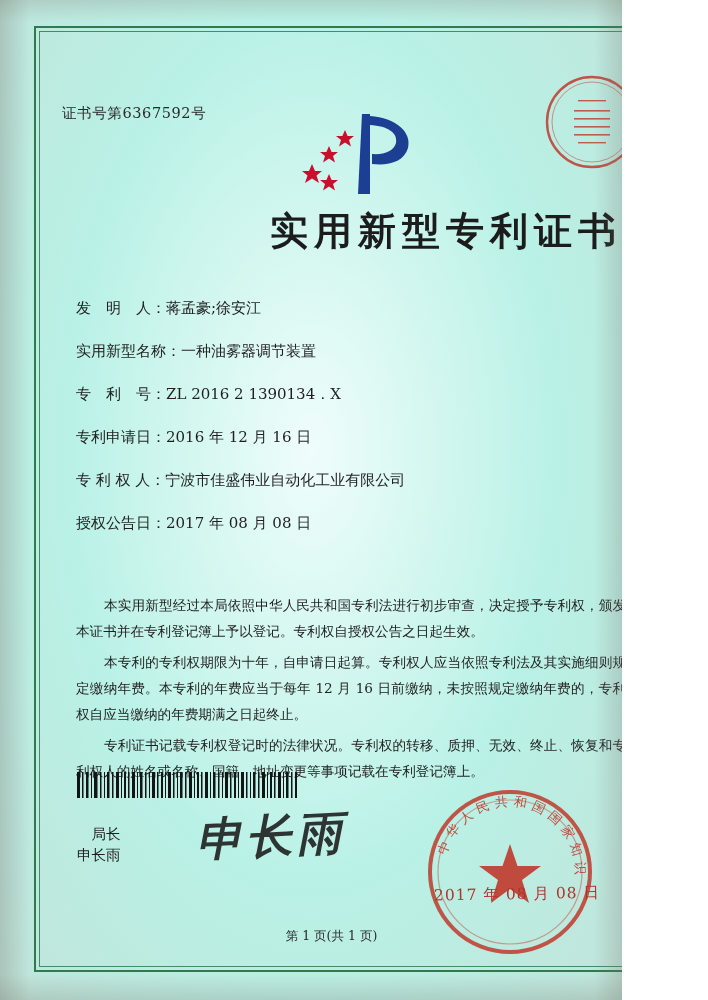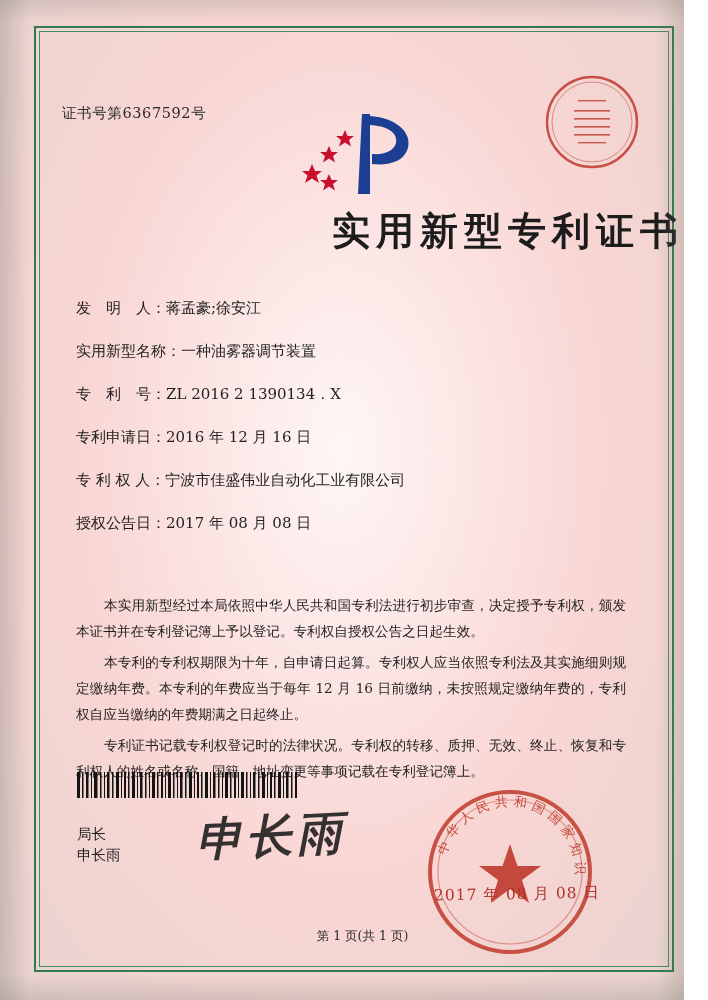--- a/index.html
+++ b/index.html
@@ -8,23 +8,23 @@
     background: #ffffff;
   }
   body {
     width: 708px;
     height: 1000px;
     font-family: "DejaVu Sans", "Liberation Sans", sans-serif;
     overflow: hidden;
   }
   .page {
     position: relative;
-    width: 684px;
+    width: 622px;
     height: 1000px;
-    background: #fca5a5;
+    background: #5eead4;
     overflow: hidden;
   }
   
   .paper-tint {
     position: absolute;
     inset: 0;
     background:
       radial-gradient(ellipse at 50% 45%, rgba(255,255,255,0.9) 0%, rgba(246,246,242,0.6) 55%, rgba(226,226,220,0.75) 100%);
     pointer-events: none;
   }
@@ -129,20 +129,21 @@
     overflow: hidden;
   }
   .director-block {
     position: absolute;
     left: 77px;
     top: 824px;
     font-size: 14.5px;
     line-height: 21px;
     color: #1f1f1f;
     font-family: "DejaVu Serif", "Liberation Serif", serif;
+    text-align: right;
   }
   .signature {
     position: absolute;
     left: 196px;
     top: 806px;
     font-size: 46px;
     color: #1a1a1a;
     font-family: "DejaVu Serif", "Liberation Serif", serif;
     letter-spacing: 4px;
     transform: rotate(-3deg);

